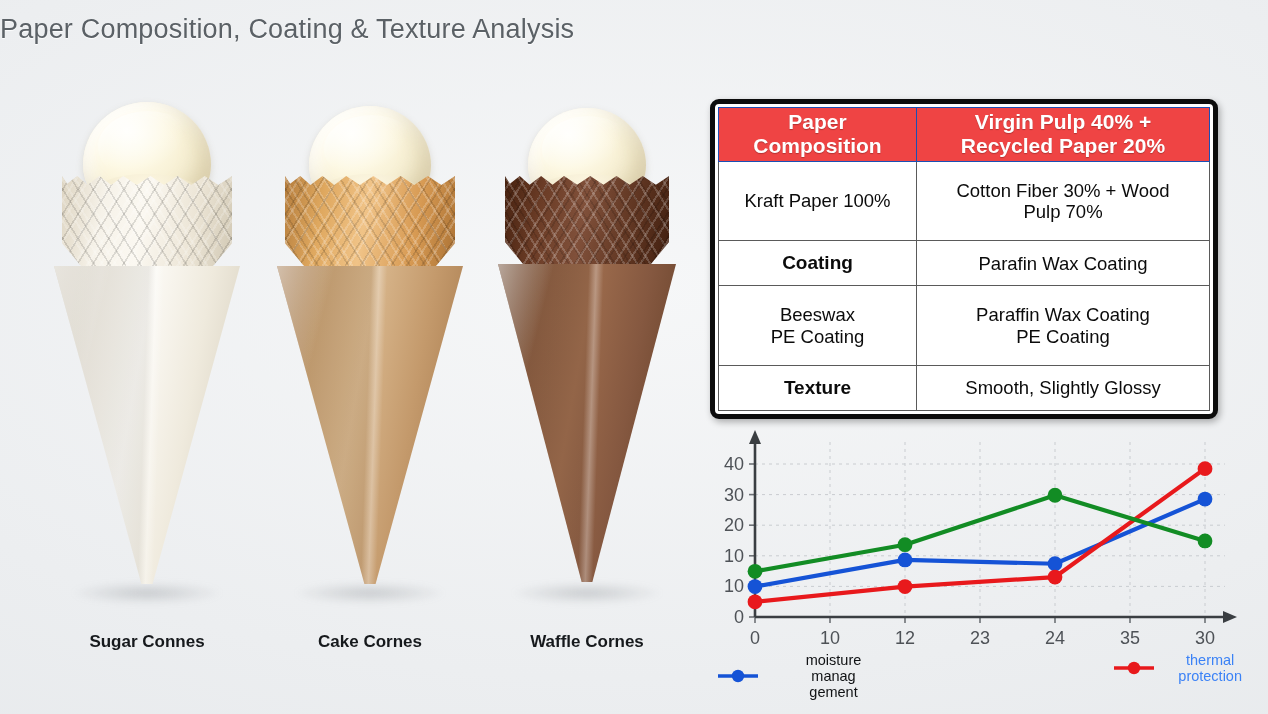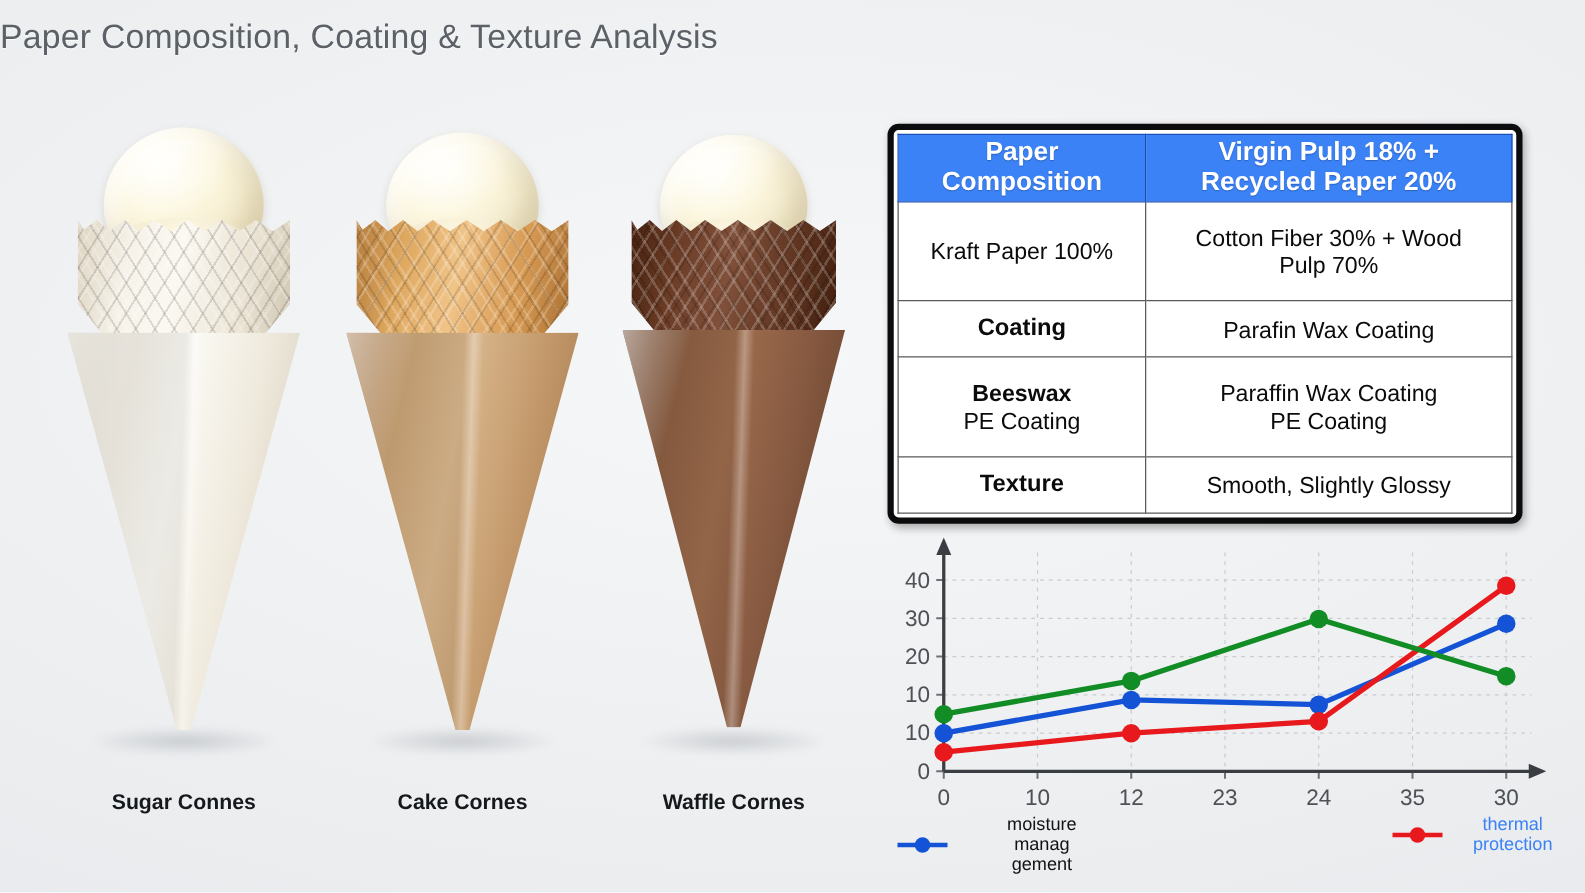--- a/index.html
+++ b/index.html
@@ -154,21 +154,21 @@
   }
   #spec-table th, #spec-table td {
     border: 1px solid #5a5a5a;
     text-align: center;
     vertical-align: middle;
     padding: 2px 6px;
     color: #0b0b0b;
     line-height: 1.16;
   }
   #spec-table th {
-    background: #3b82f6;
+    background: #ef4444;
     color: #ffffff;
     font-size: 21px;
     font-weight: bold;
     border-color: #1a4fb5;
     text-shadow: 0 1px 1px rgba(0,0,0,.25);
   }
   #spec-table col.c1 { width: 198px; }
   #spec-table td { font-size: 18.5px; font-weight: 400; }
   #spec-table td.label-bold { font-weight: bold; font-size: 19px; text-align: center; }
 
@@ -263,21 +263,21 @@
         <col class="c1">
         <col class="c2">
       </colgroup>
     <thead>
       <tr>
         <th>
           <span>Paper</span><br>
           <span>Composition</span>
         </th>
         <th>
-          <span>Virgin Pulp 18% +</span><br>
+          <span>Virgin Pulp 40% +</span><br>
           <span>Recycled Paper 20%</span>
         </th>
       </tr>
     </thead>
     <tbody>
       <tr>
         <td>
           <span>Kraft Paper 100%</span>
         </td>
         <td>
@@ -288,21 +288,21 @@
       <tr>
         <td class="label-bold">
           <span>Coating</span>
         </td>
         <td>
           <span>Parafin Wax Coating</span>
         </td>
       </tr>
       <tr>
         <td>
-          <span style="font-weight:bold">Beeswax</span><br>
+          <span style="font-weight:normal">Beeswax</span><br>
           <span>PE Coating</span>
         </td>
         <td>
           <span>Paraffin Wax Coating</span><br>
           <span>PE Coating</span>
         </td>
       </tr>
       <tr>
         <td class="label-bold">
           <span>Texture</span>

